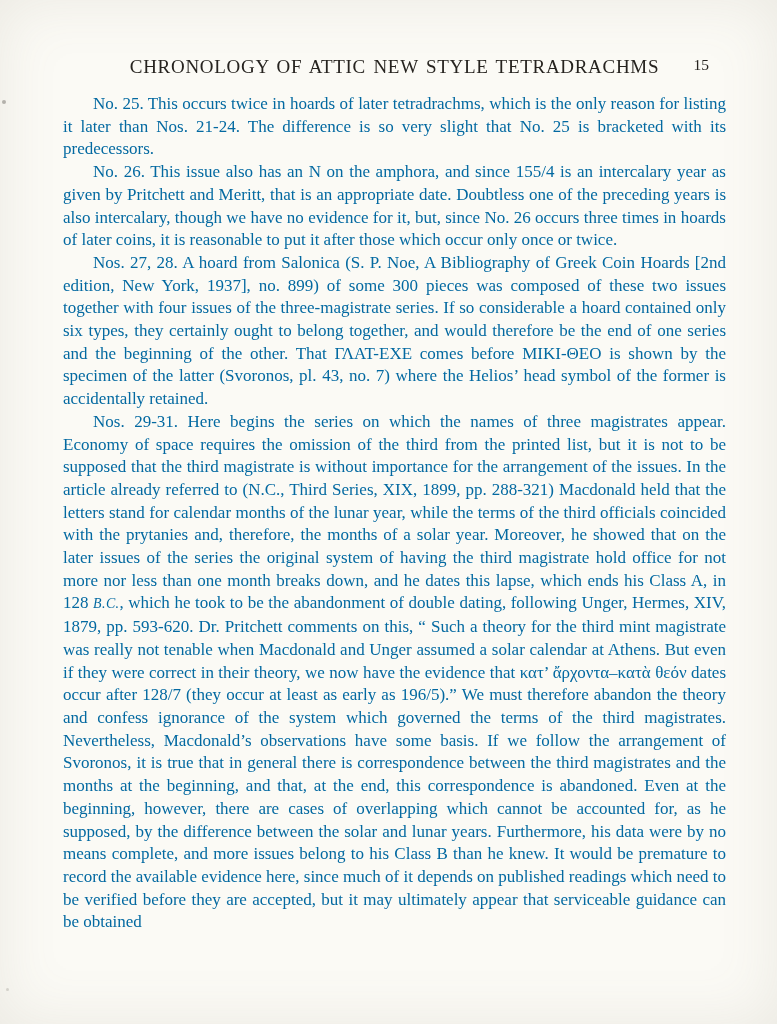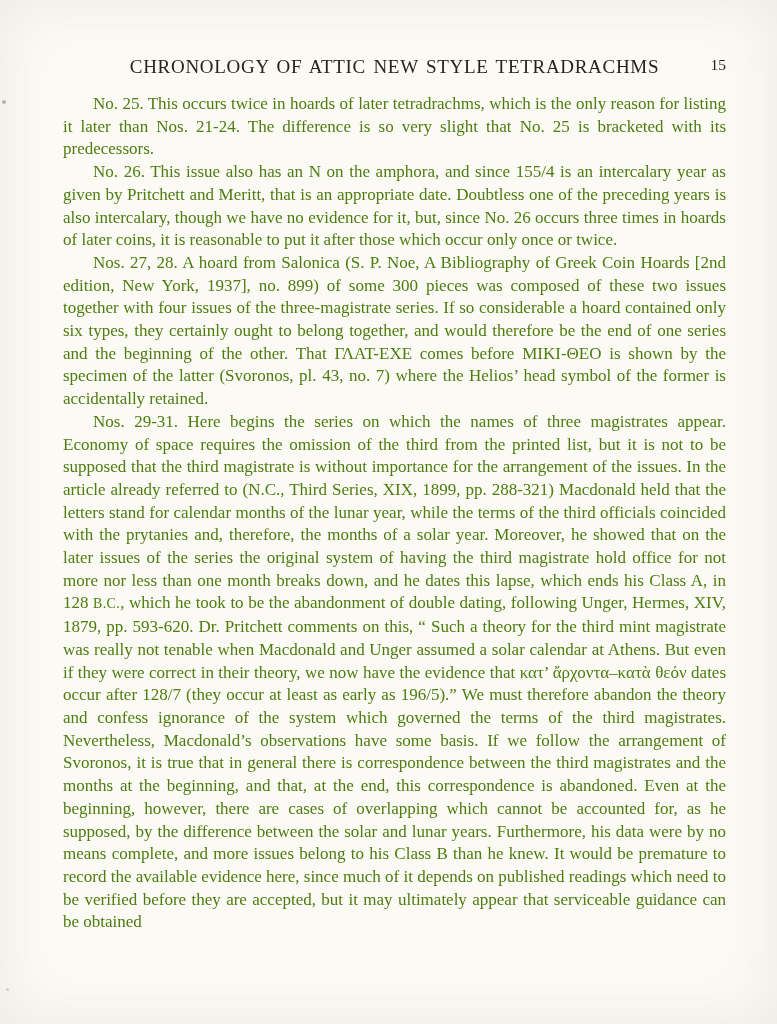--- a/index.html
+++ b/index.html
@@ -36,40 +36,41 @@
   .running-head .title {
     display: block;
     text-align: center;
     font-size: 19px;
     letter-spacing: 0.7px;
     word-spacing: 2px;
     color: #26231f;
   }
   .running-head .page-number {
     position: absolute;
-    right: 0;
+    right: 17px;
     top: 0;
     font-size: 15.5px;
     color: #26231f;
   }
   .body-text {
     text-align: justify;
     font-size: 17px;
     line-height: 22.7px;
-    color: #4d7c0f;
+    color: #0369a1;
   }
   .para {
     margin: 0;
     text-indent: 30px;
   }
   .italic {
   }
   .sc {
     font-size: 0.82em;
     letter-spacing: 0.4px;
+    font-style: italic;
   }
   .speck {
     position: absolute;
     background: rgba(60,55,48,0.35);
     border-radius: 50%;
   }
   .speck-1 { left: 2px; top: 100px; width: 4px; height: 4px; }
   .speck-2 { left: 6px; top: 988px; width: 3px; height: 3px; opacity: 0.5; }
 </style>
 </head>

